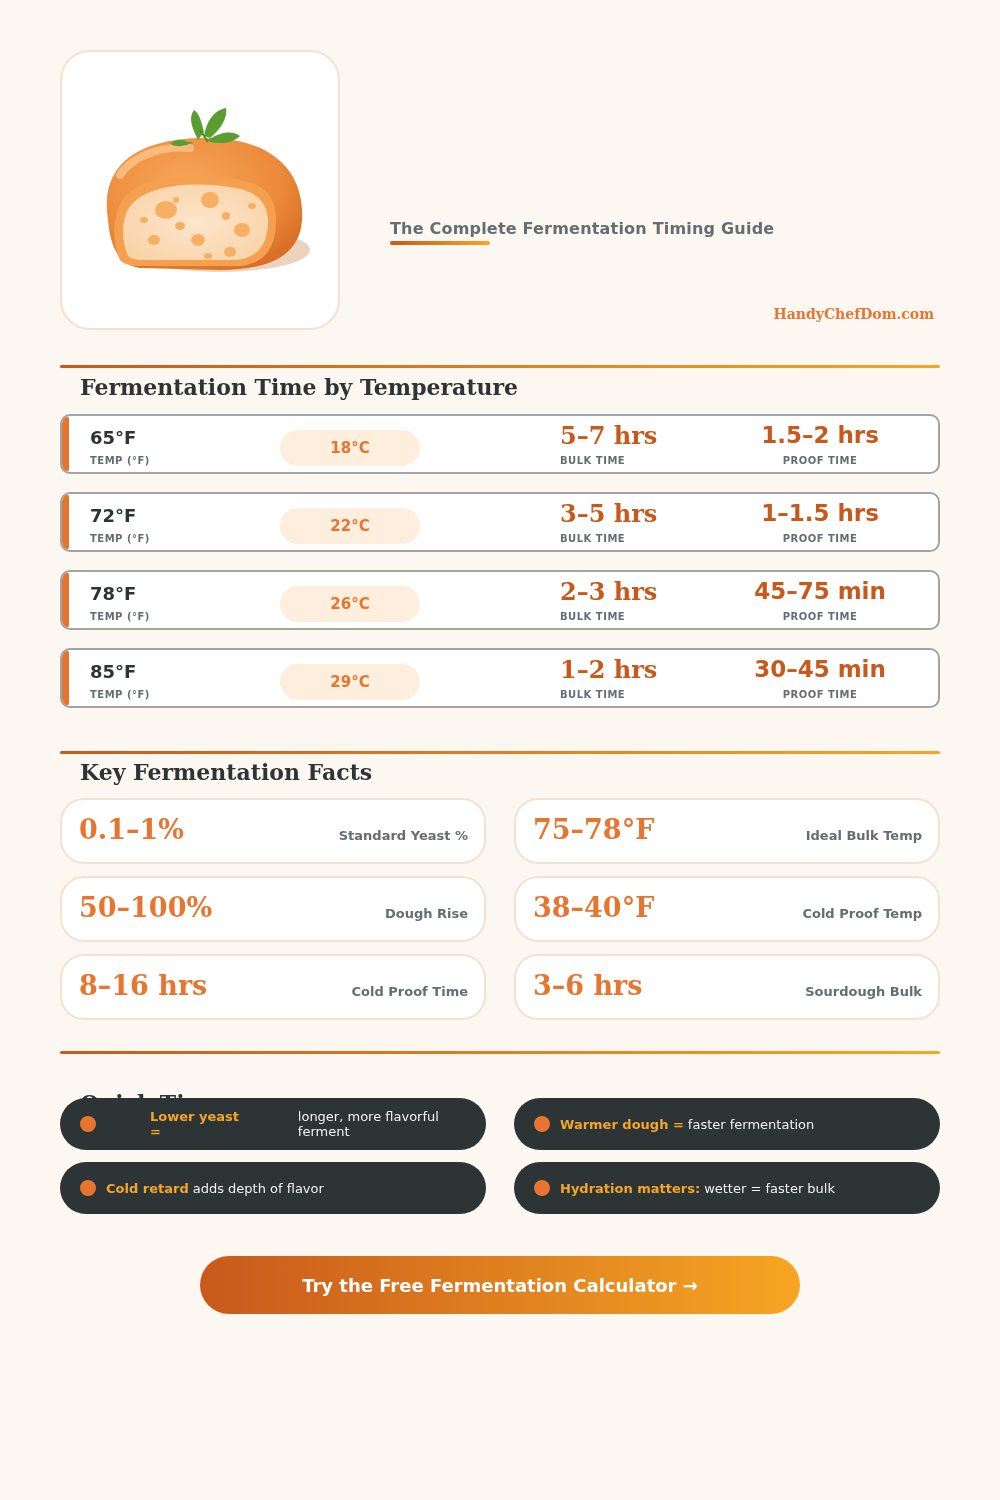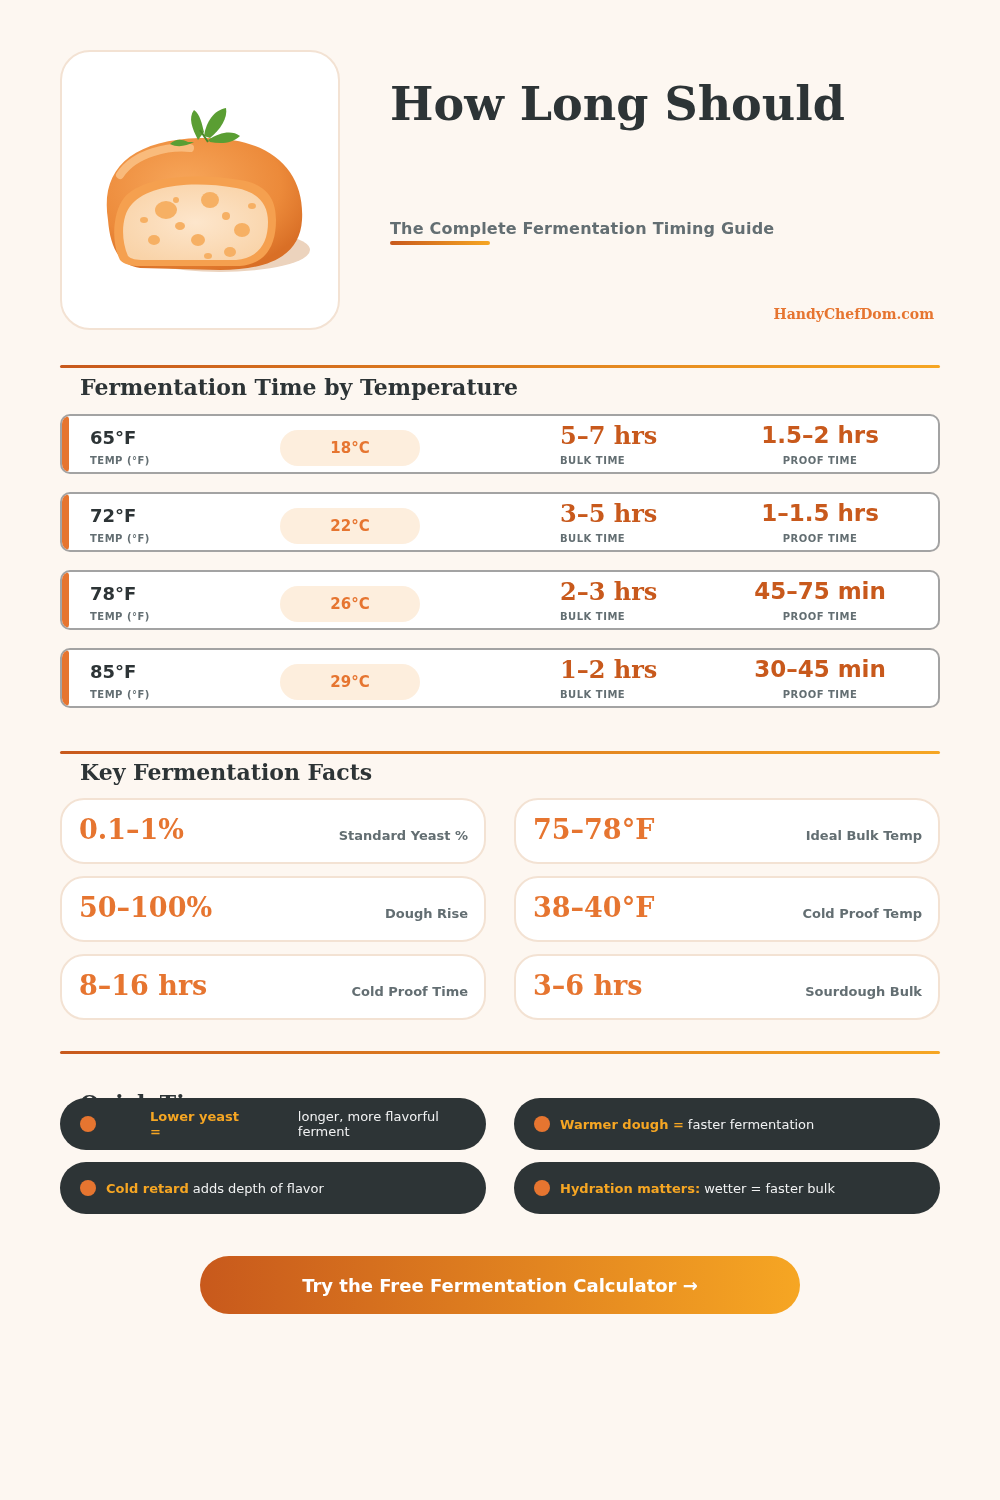--- a/index.html
+++ b/index.html
@@ -166,21 +166,20 @@
       <path d="M118 60 C112 48 108 38 114 30 C120 34 122 44 124 52 Z"></path>
       <path d="M124 56 C126 42 134 30 146 28 C148 38 140 50 130 58 Z"></path>
       <path d="M128 60 C140 52 152 50 160 56 C152 64 140 64 130 62 Z"></path>
       <path d="M108 62 C100 58 94 60 90 64 C98 68 106 66 114 62 Z"></path>
       <path d="M120 50 L128 62" stroke="#4a8a28" stroke-width="2"></path>
     </g>
   </svg>
 </div>
 
 <div class="title">
-  <div>How Long Should</div>
 </div>
 <div class="subtitle">The Complete Fermentation Timing Guide</div>
 <div class="subtitle-bar"></div>
 <div class="brand">HandyChefDom.com</div>
 
 <div class="section-rule" style="top:365px;"></div>
 <div class="section-title" style="top:374px;">Fermentation Time by Temperature</div>
 
 <div class="temp-row" style="top:414px;">
   <div class="accent"></div>

